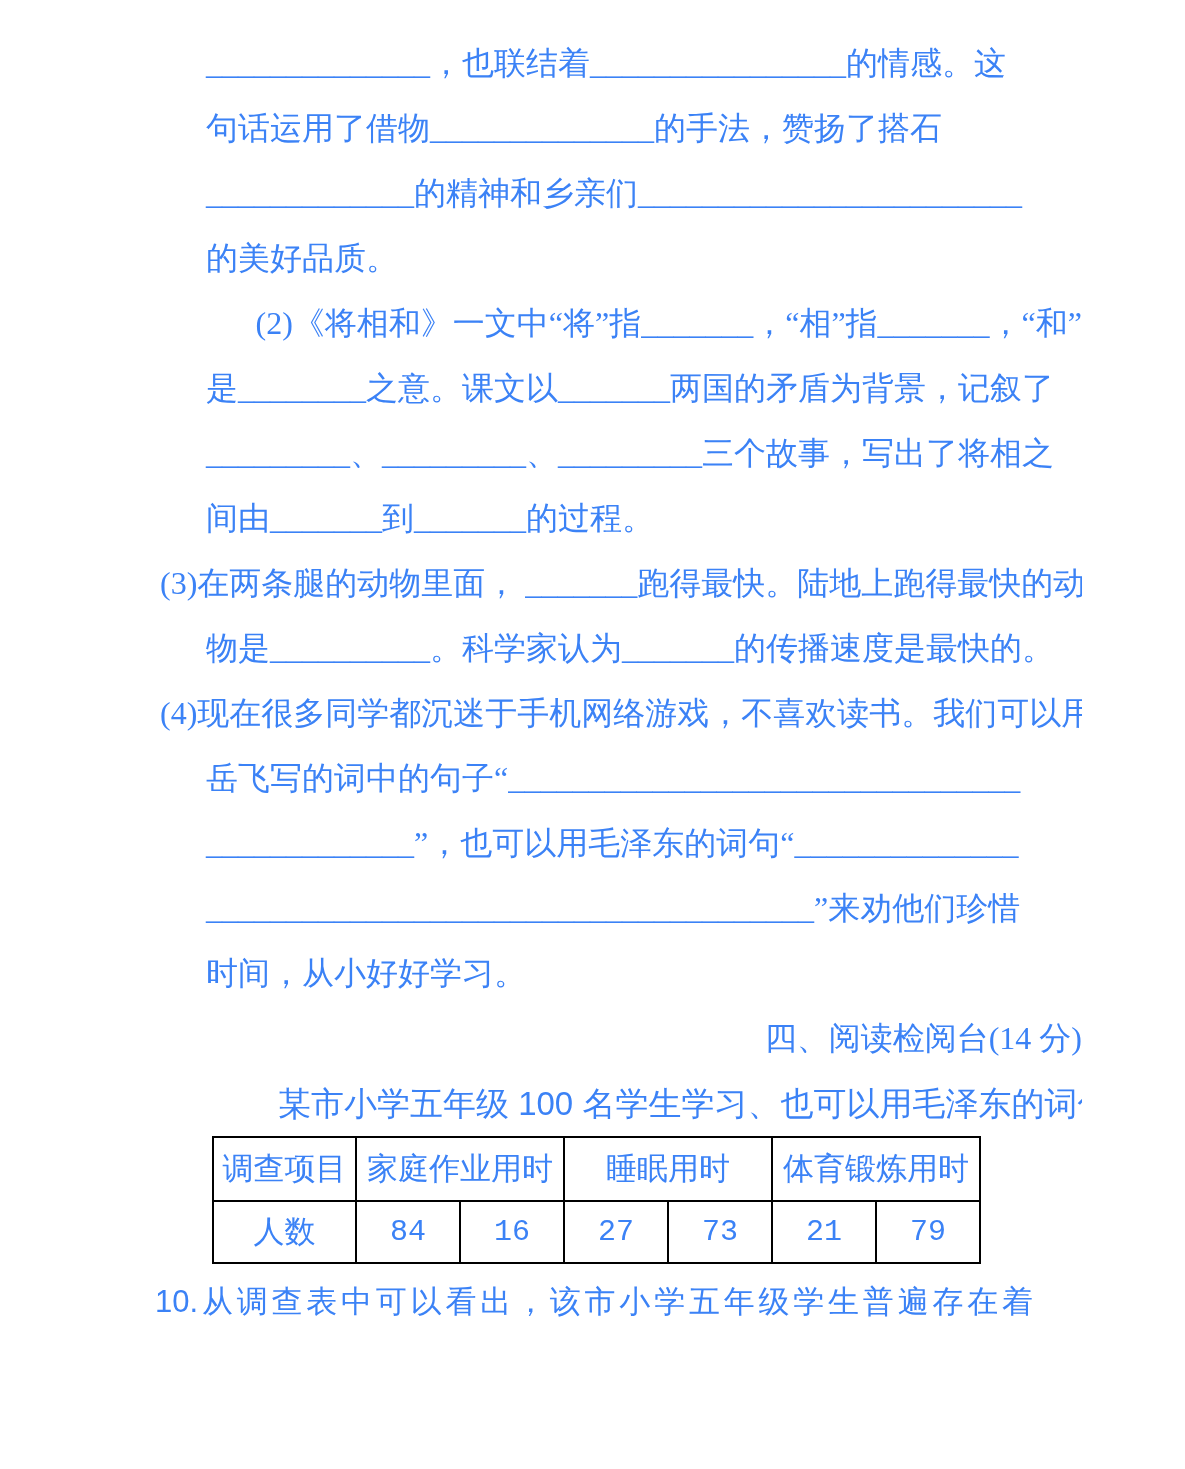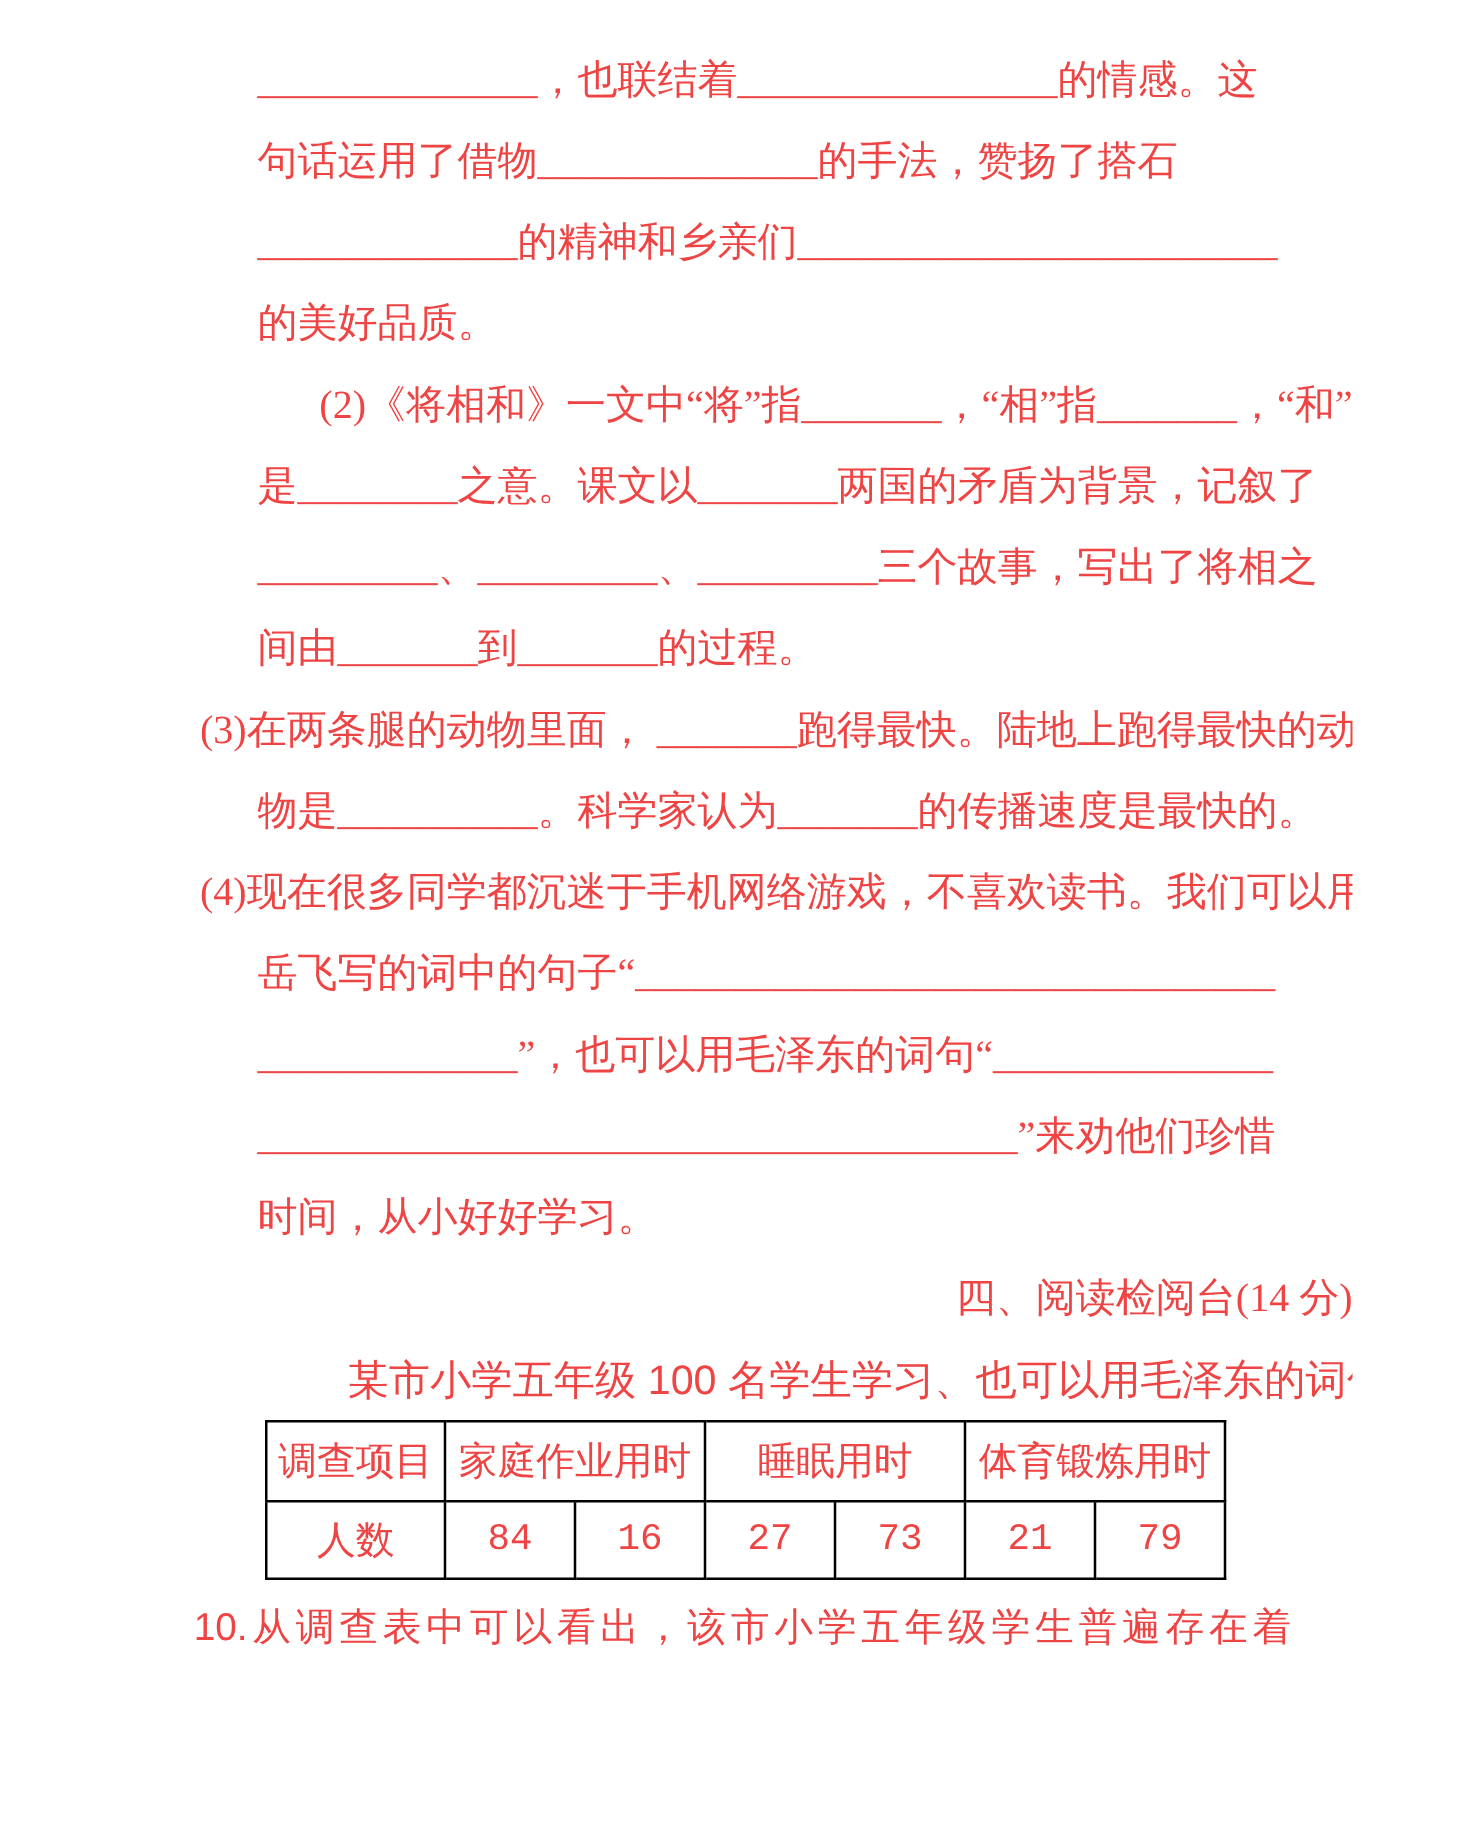--- a/index.html
+++ b/index.html
@@ -1,19 +1,19 @@
 <!DOCTYPE html>
 <html><head>
 <meta charset="utf-8">
 <style>
   html,body{margin:0;padding:0;}
   .page{
     position:relative;
     width:1082px;height:1469px;
-    background:#ffffff;color:#ef4444;
+    background:#ffffff;color:#3b82f6;
     font-family:"Liberation Serif","DejaVu Serif",serif;
     overflow:hidden;
   }
   .content{padding:31px 0 0 160px;}
   .line{
     font-size:32px;
     line-height:65px;
     height:65px;
     white-space:nowrap;
   }

